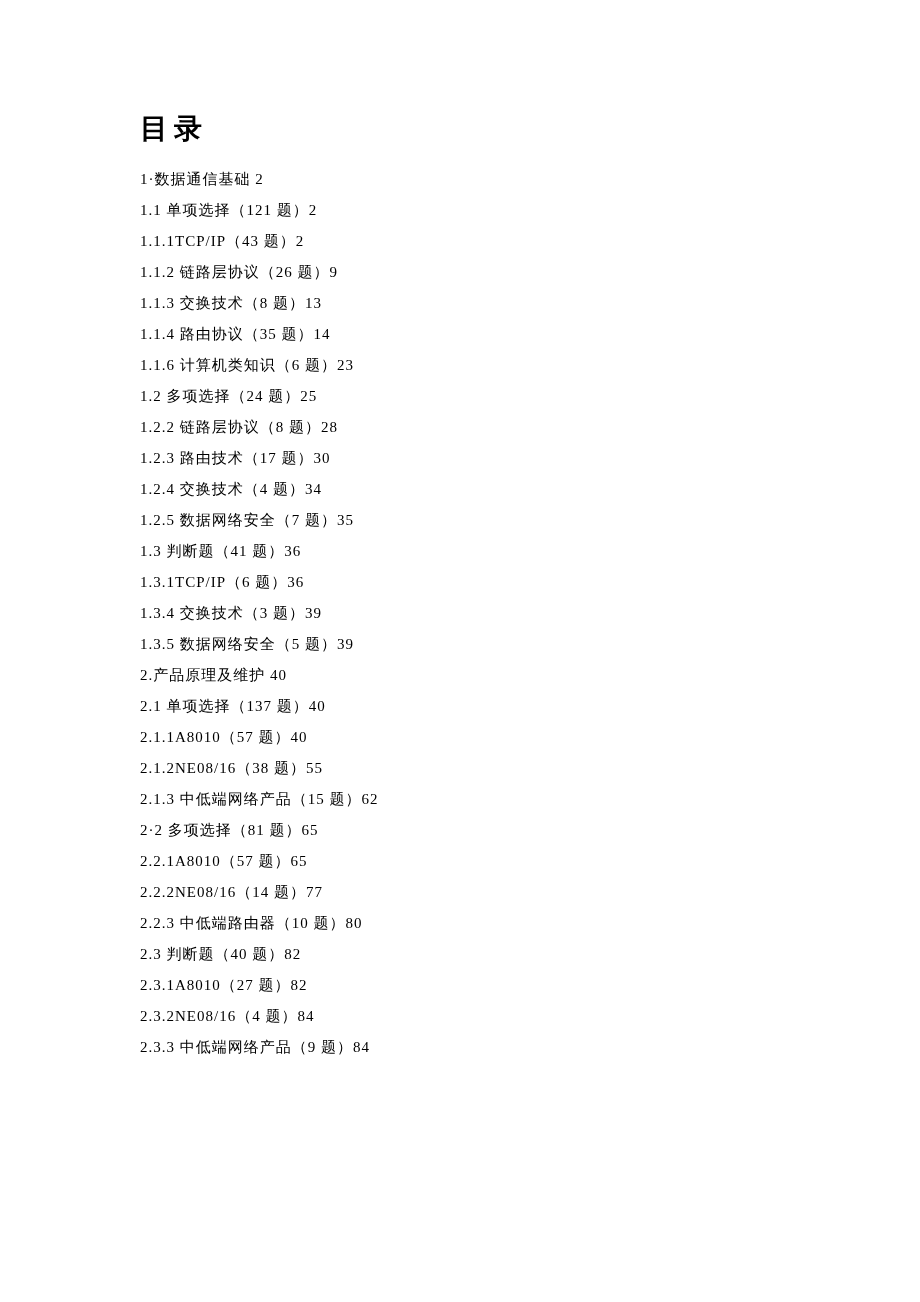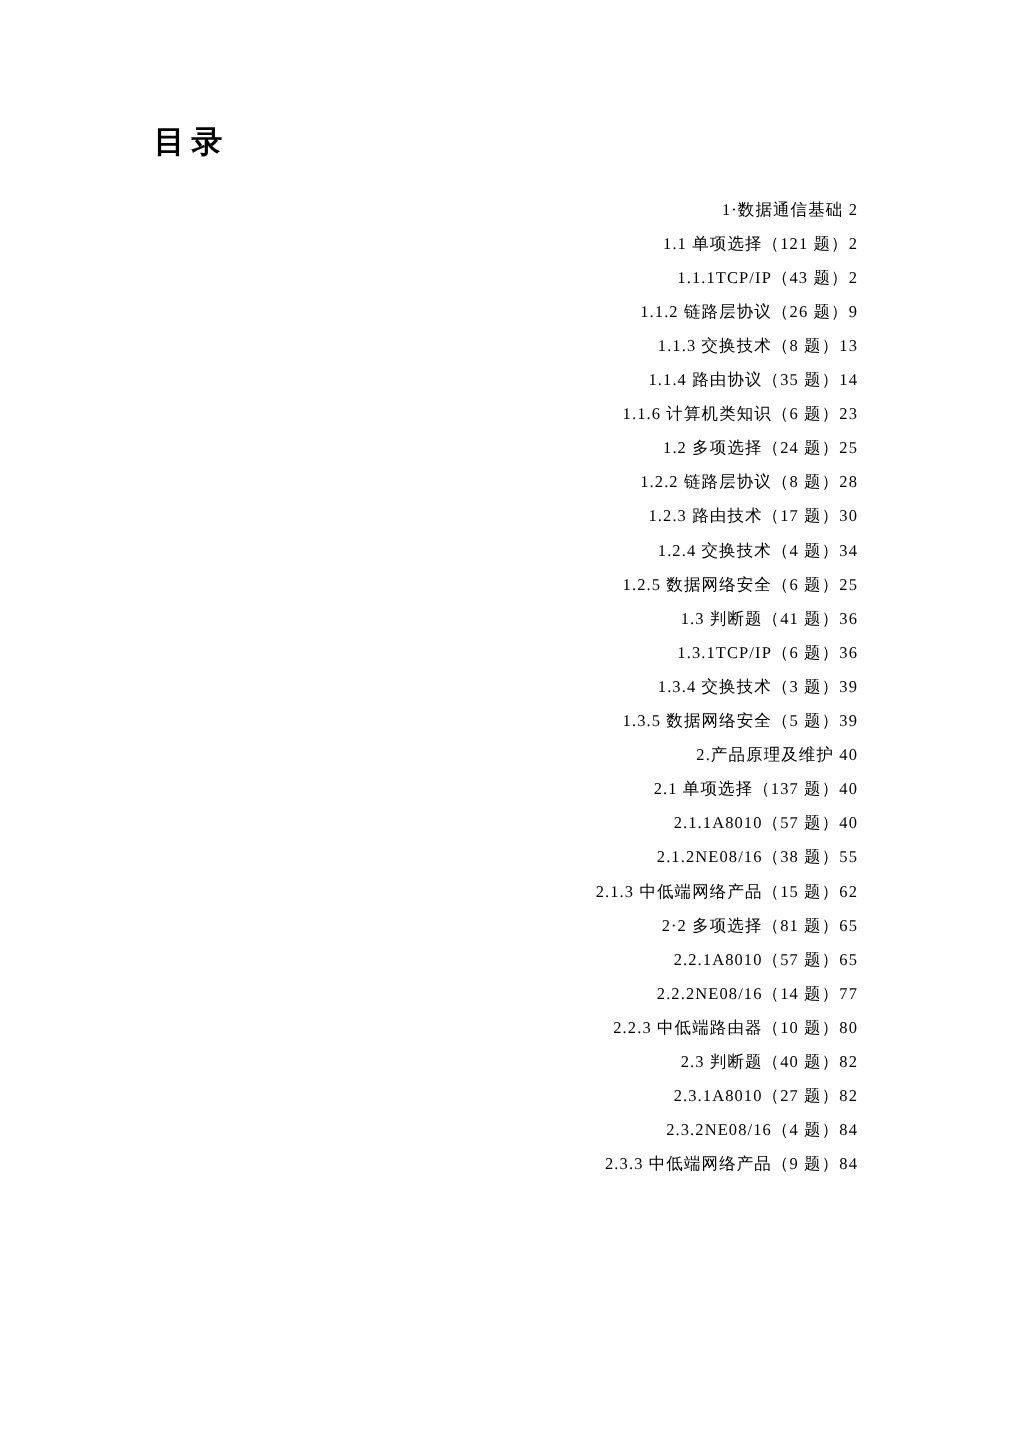--- a/index.html
+++ b/index.html
@@ -13,25 +13,24 @@
       width: 920px;
       height: 1302px;
       padding: 110px 140px 100px 140px;
       color: #000000;
     }
     .title {
       font-family: Liberation Mono, monospace;
       font-size: 28px;
       font-weight: bold;
       letter-spacing: 6px;
-      margin-bottom: 28px;
+      margin-bottom: 16px;
     }
     .toc-list {
       list-style: none;
-      text-align: right;
     }
     .toc-item {
       font-size: 15px;
       line-height: 31px;
       letter-spacing: 1px;
       white-space: nowrap;
     }
   </style>
 </head>
 <body>
@@ -43,21 +42,21 @@
     <li class="toc-item">1.1 单项选择（121 题）2</li>
     <li class="toc-item">1.1.1TCP/IP（43 题）2</li>
     <li class="toc-item">1.1.2 链路层协议（26 题）9</li>
     <li class="toc-item">1.1.3 交换技术（8 题）13</li>
     <li class="toc-item">1.1.4 路由协议（35 题）14</li>
     <li class="toc-item">1.1.6 计算机类知识（6 题）23</li>
     <li class="toc-item">1.2 多项选择（24 题）25</li>
     <li class="toc-item">1.2.2 链路层协议（8 题）28</li>
     <li class="toc-item">1.2.3 路由技术（17 题）30</li>
     <li class="toc-item">1.2.4 交换技术（4 题）34</li>
-    <li class="toc-item">1.2.5 数据网络安全（6 题）25</li>
+    <li class="toc-item">1.2.5 数据网络安全（7 题）35</li>
     <li class="toc-item">1.3 判断题（41 题）36</li>
     <li class="toc-item">1.3.1TCP/IP（6 题）36</li>
     <li class="toc-item">1.3.4 交换技术（3 题）39</li>
     <li class="toc-item">1.3.5 数据网络安全（5 题）39</li>
     <li class="toc-item">2.产品原理及维护 40</li>
     <li class="toc-item">2.1 单项选择（137 题）40</li>
     <li class="toc-item">2.1.1A8010（57 题）40</li>
     <li class="toc-item">2.1.2NE08/16（38 题）55</li>
     <li class="toc-item">2.1.3 中低端网络产品（15 题）62</li>
     <li class="toc-item">2·2 多项选择（81 题）65</li>

